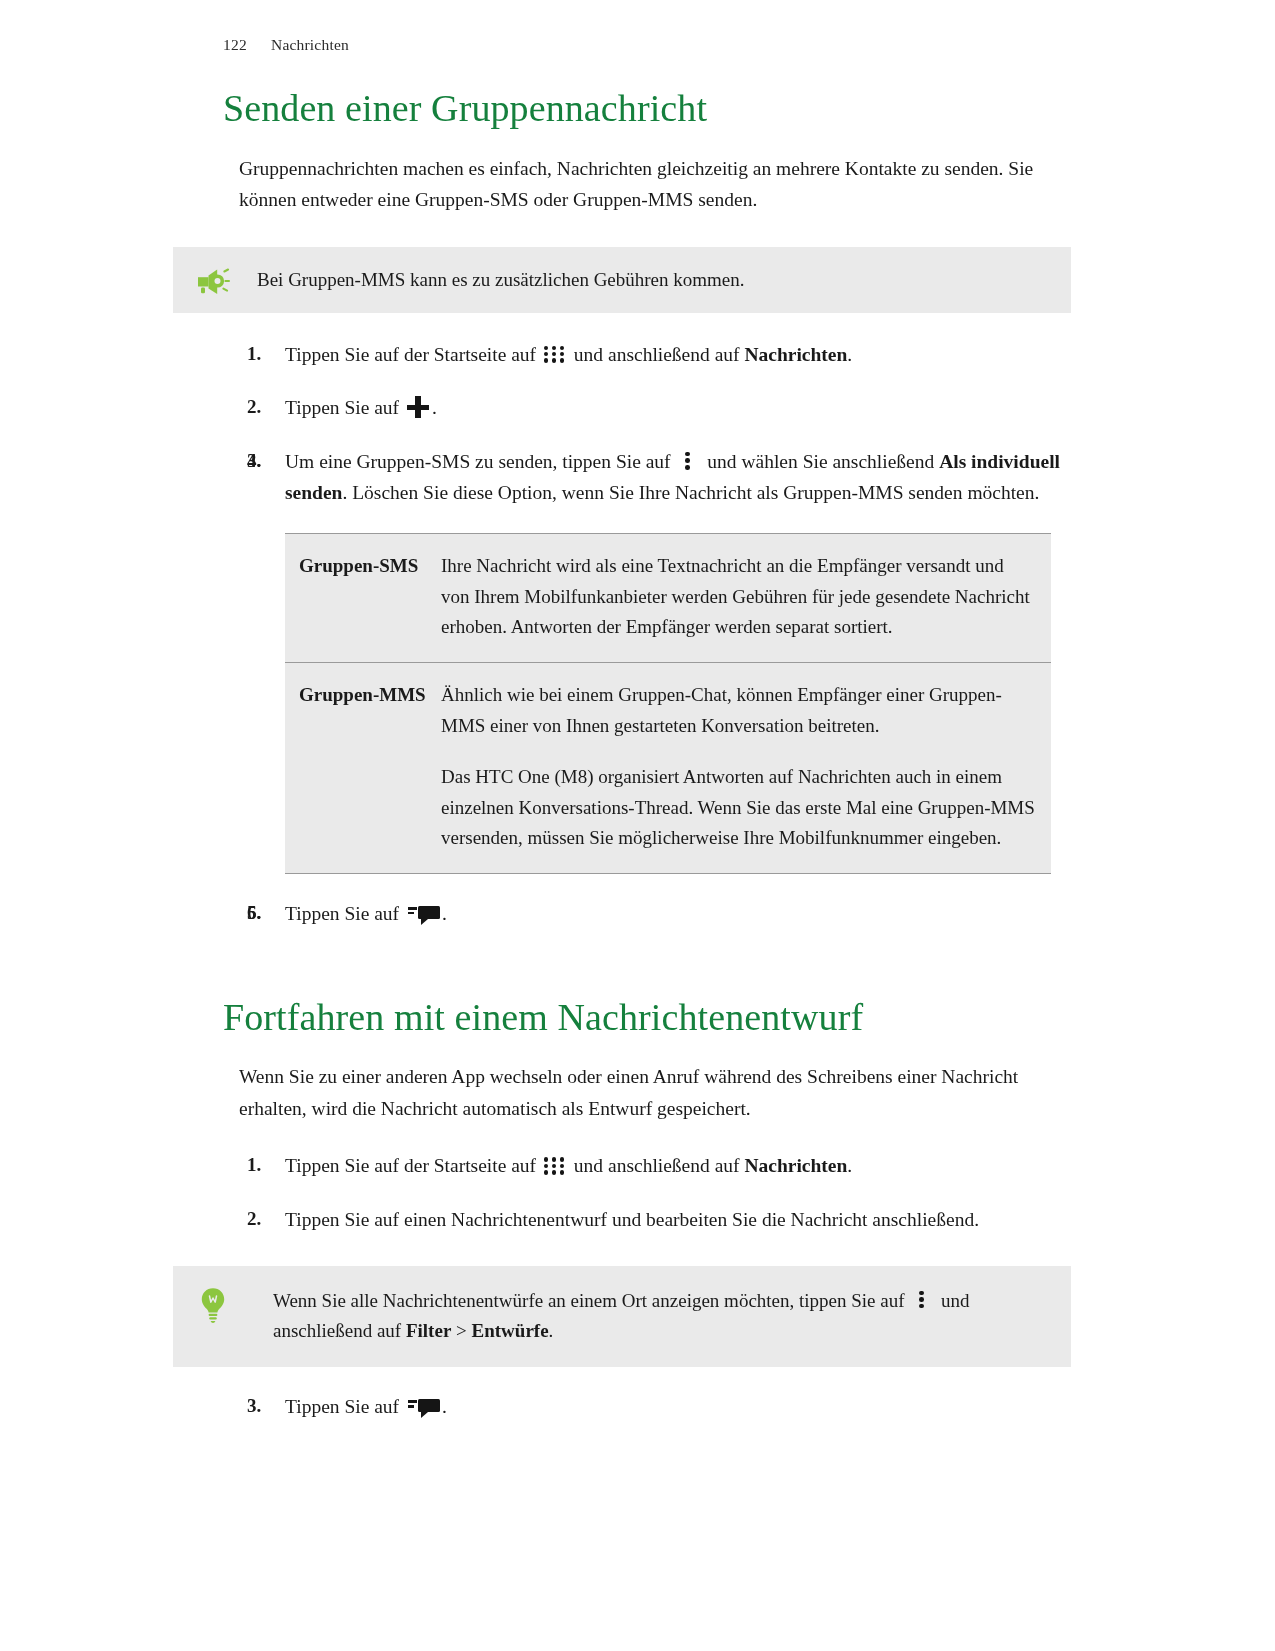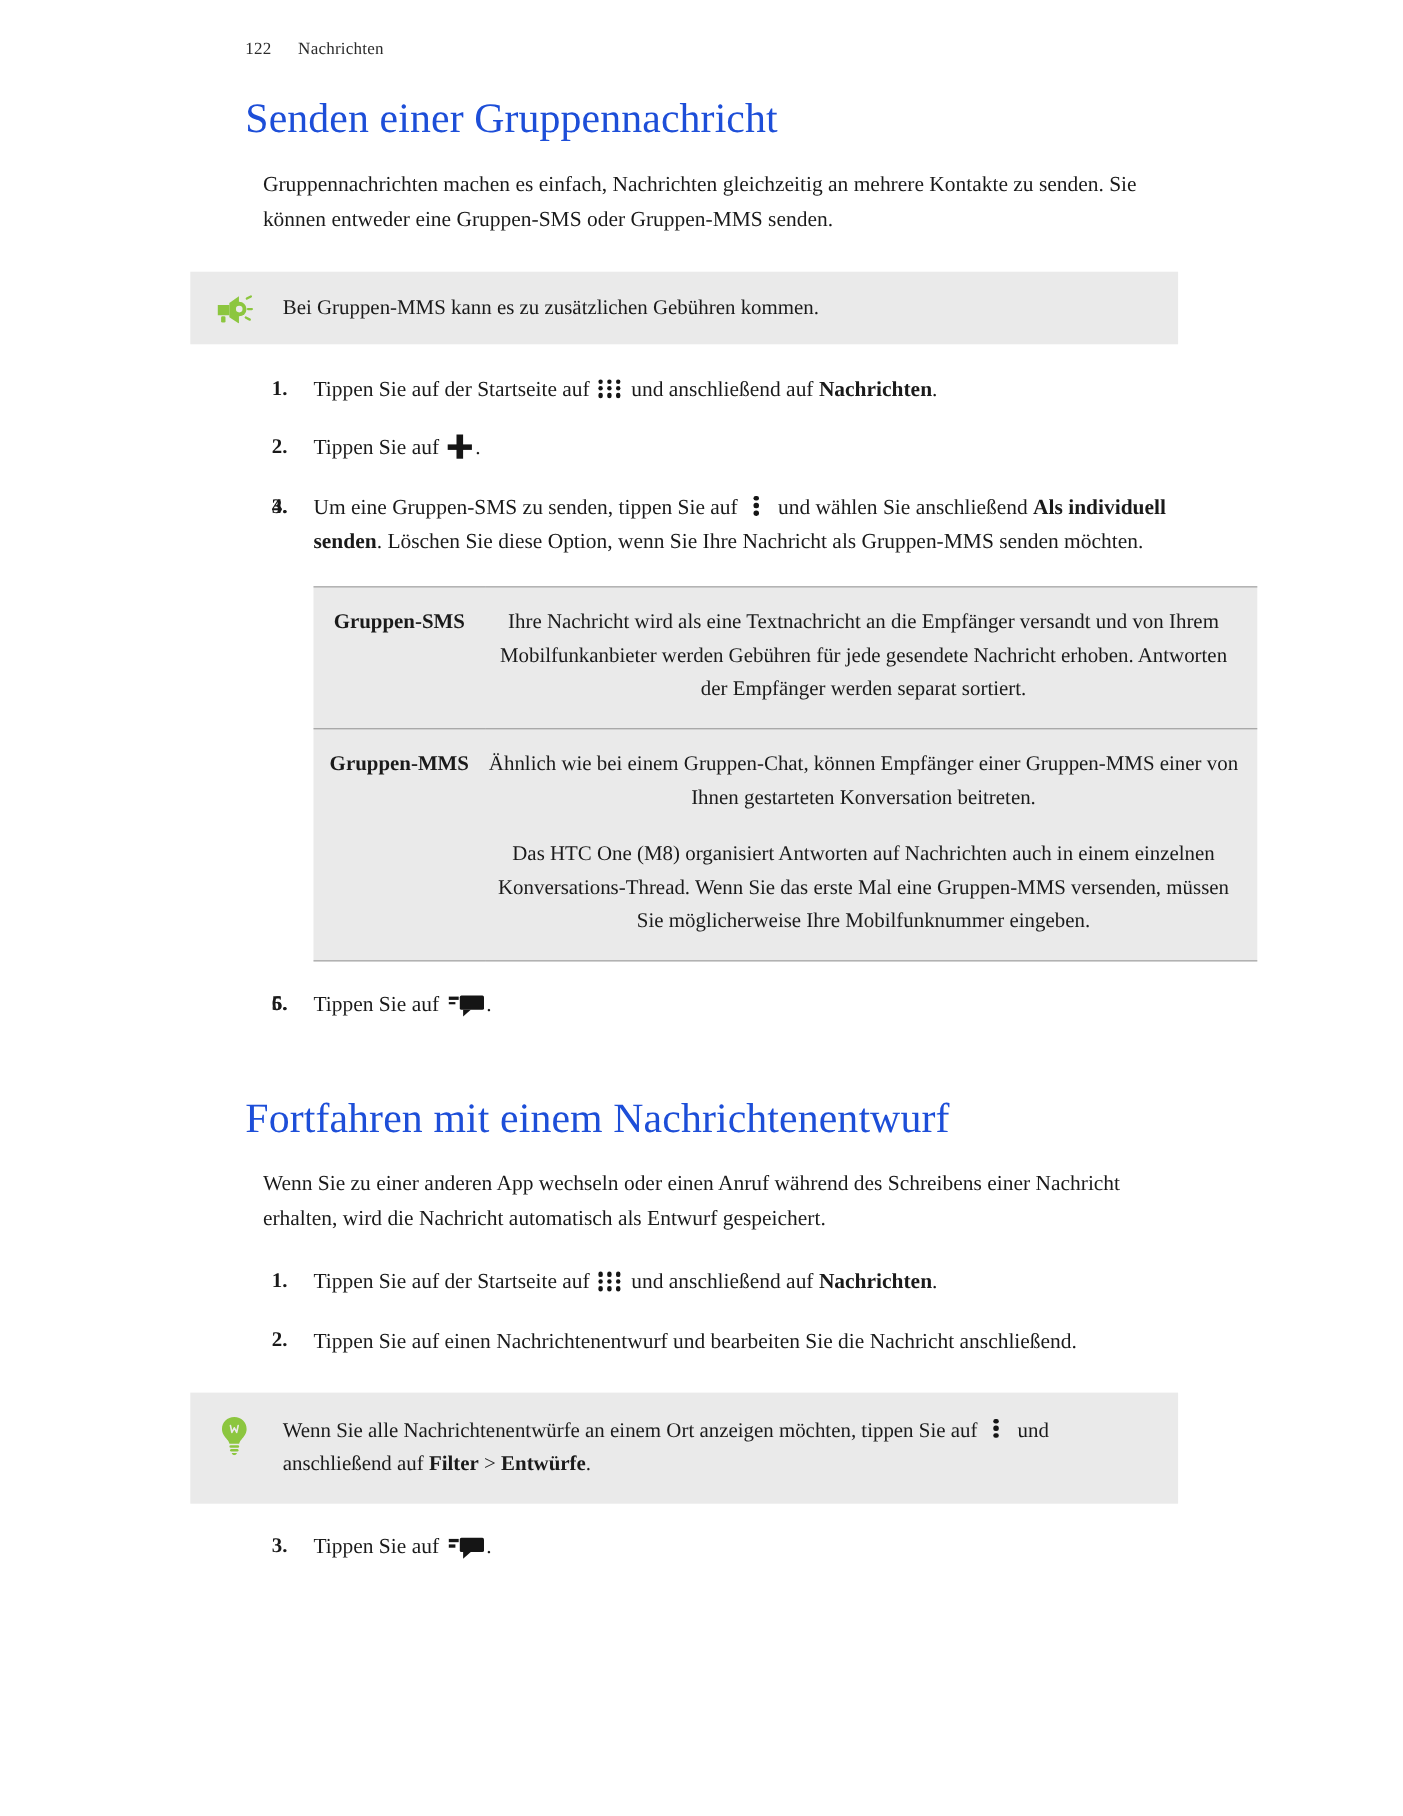--- a/index.html
+++ b/index.html
@@ -44,21 +44,21 @@
   }
   .runhead .chapter {
     font-weight: 400;
   }
 
   
   h1.section-title {
     font-weight: 400;
     font-size: 38px;
     line-height: 1.15;
-    color: #1d4ed8;
+    color: #15803d;
     margin: 33px 0 0 0;
     letter-spacing: .1px;
   }
   h1.section-title.second {
     margin-top: 66px;
   }
 
   
   p.body {
     font-size: 19.5px;
@@ -88,20 +88,21 @@
   .callout .callout-text {
     font-size: 19px;
     line-height: 1.62;
     padding-left: 22px;
     padding-top: 1px;
   }
   .callout.tip {
     margin-top: 30px;
     padding-top: 19px;
     padding-bottom: 20px;
+    gap: 16px;
   }
 
   
   ol.steps {
     margin: 26px 0 0 0;
     padding: 0;
     list-style: none;
     counter-reset: step;
   }
   ol.steps.tight { margin-top: 24px; }
@@ -212,25 +213,24 @@
     border-left: 7px solid #151515;
     border-bottom: 6px solid transparent;
   }
 
   
   .megaphone-icon, .bulb-icon { display:block; }
 
   
   .spec-table {
     margin: 24px 1px 0 62px;
-    width: 858px;
+    width: 766px;
     border-collapse: collapse;
     background: #eaeaea;
     table-layout: fixed;
-    text-align: center;
   }
   .spec-table tr {
     border-top: 1.6px solid #9a9a9a;
   }
   .spec-table tr:last-child {
     border-bottom: 1.6px solid #9a9a9a;
   }
   .spec-table td {
     vertical-align: top;
     padding: 17px 14px 19px 0;

